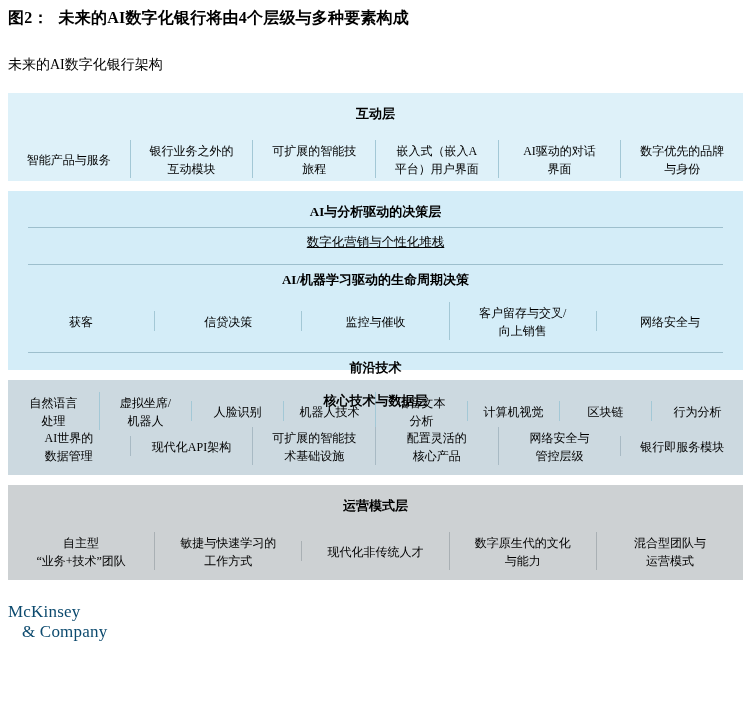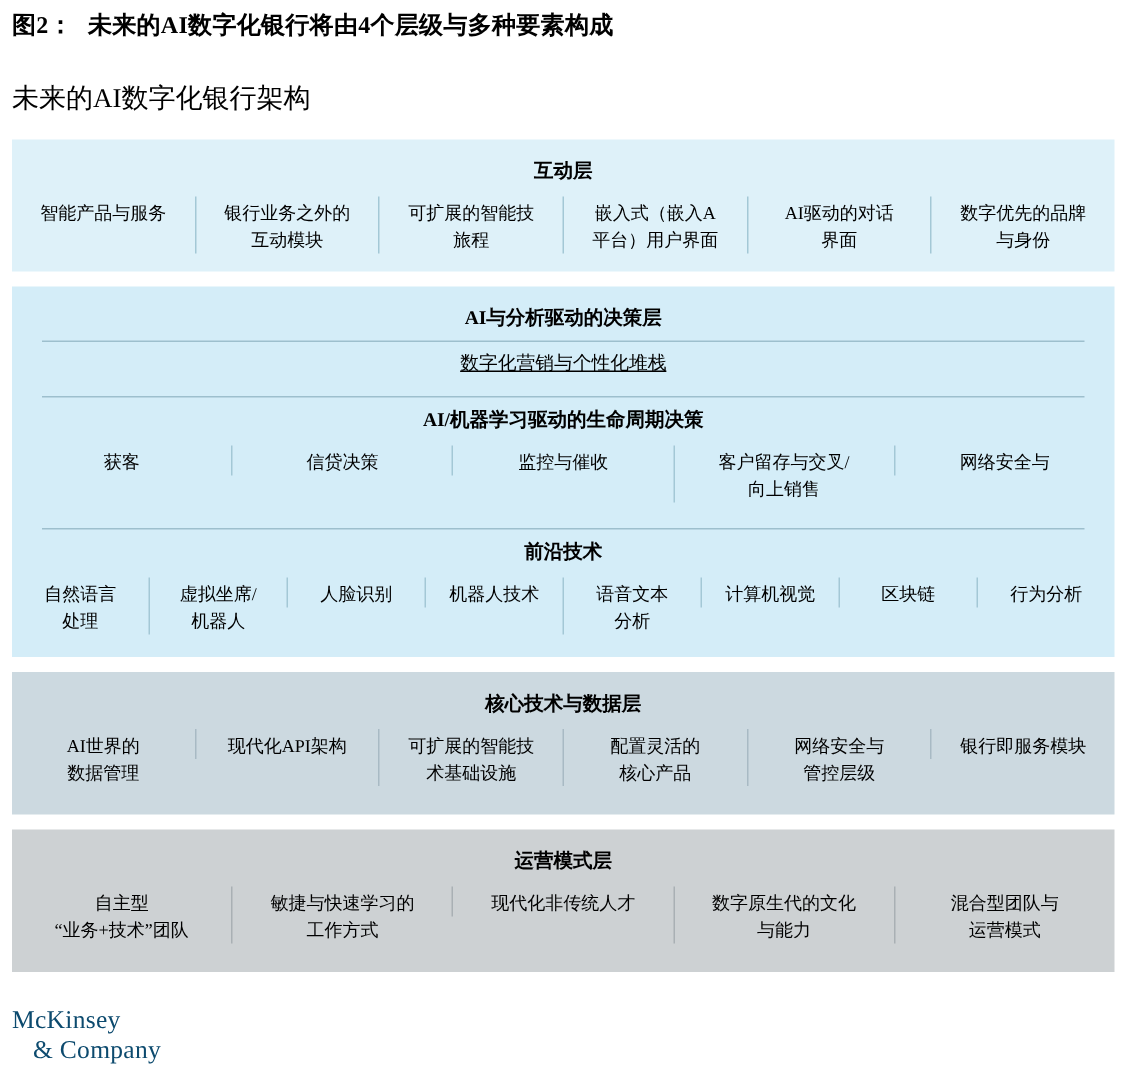--- a/index.html
+++ b/index.html
@@ -12,30 +12,30 @@
   .page { padding: 0 7px 0 8px; box-sizing: border-box; }
 
   .fig-title {
     margin: 8px 0 0 0;
     font-size: 16px; font-weight: bold; line-height: 20px;
     letter-spacing: 0.2px;
   }
   .fig-title .fig-label { margin-right: 10px; }
   .fig-subtitle {
     margin-top: 29px;
-    font-size: 18px; line-height: 16px;
+    font-size: 14px; line-height: 16px;
   }
 
   .bands { margin-top: 20px; }
   .band {
     width: 735px; box-sizing: border-box;
     margin-bottom: 10px;
   }
   .band-interaction { background: #def1f9; height: 88px; --divider: #a3c8d6; }
-  .band-decision    { background: #d4edf8; height: 247px; --divider: #a3c8d6; }
+  .band-decision    { background: #d4edf8; height: 179px; --divider: #a3c8d6; }
   .band-core-tech   { background: #ccd9e0; height: 95px; --divider: #a8bac4; }
   .band-operating   { background: #cdd1d3; height: 95px; --divider: #a9b0b4; }
 
   .band-title {
     padding-top: 13px;
     text-align: center;
     font-size: 13px; font-weight: bold; line-height: 16px;
   }
   .band-subtitle {
     padding-top: 7px;
@@ -46,21 +46,21 @@
     padding: 6px 0 7px 0;
     text-align: center;
     font-size: 12.5px; line-height: 16px; text-decoration: underline;
   }
   .rule {
     border-top: 1px solid #9dbfcd;
     margin: 7px 20px 0 20px;
     height: 0;
   }
 
-  .cols { display: flex; align-items: flex-start; margin-top: 9px; }
+  .cols { display: flex; align-items: center; margin-top: 9px; }
   .cols .col {
     flex: 1 1 0;
     padding: 2px 8px 0 8px;
     text-align: center;
     font-size: 12px; line-height: 18px;
     white-space: pre-line;
     box-sizing: border-box;
   }
   .cols .col + .col { border-left: 1px solid var(--divider); }
 

